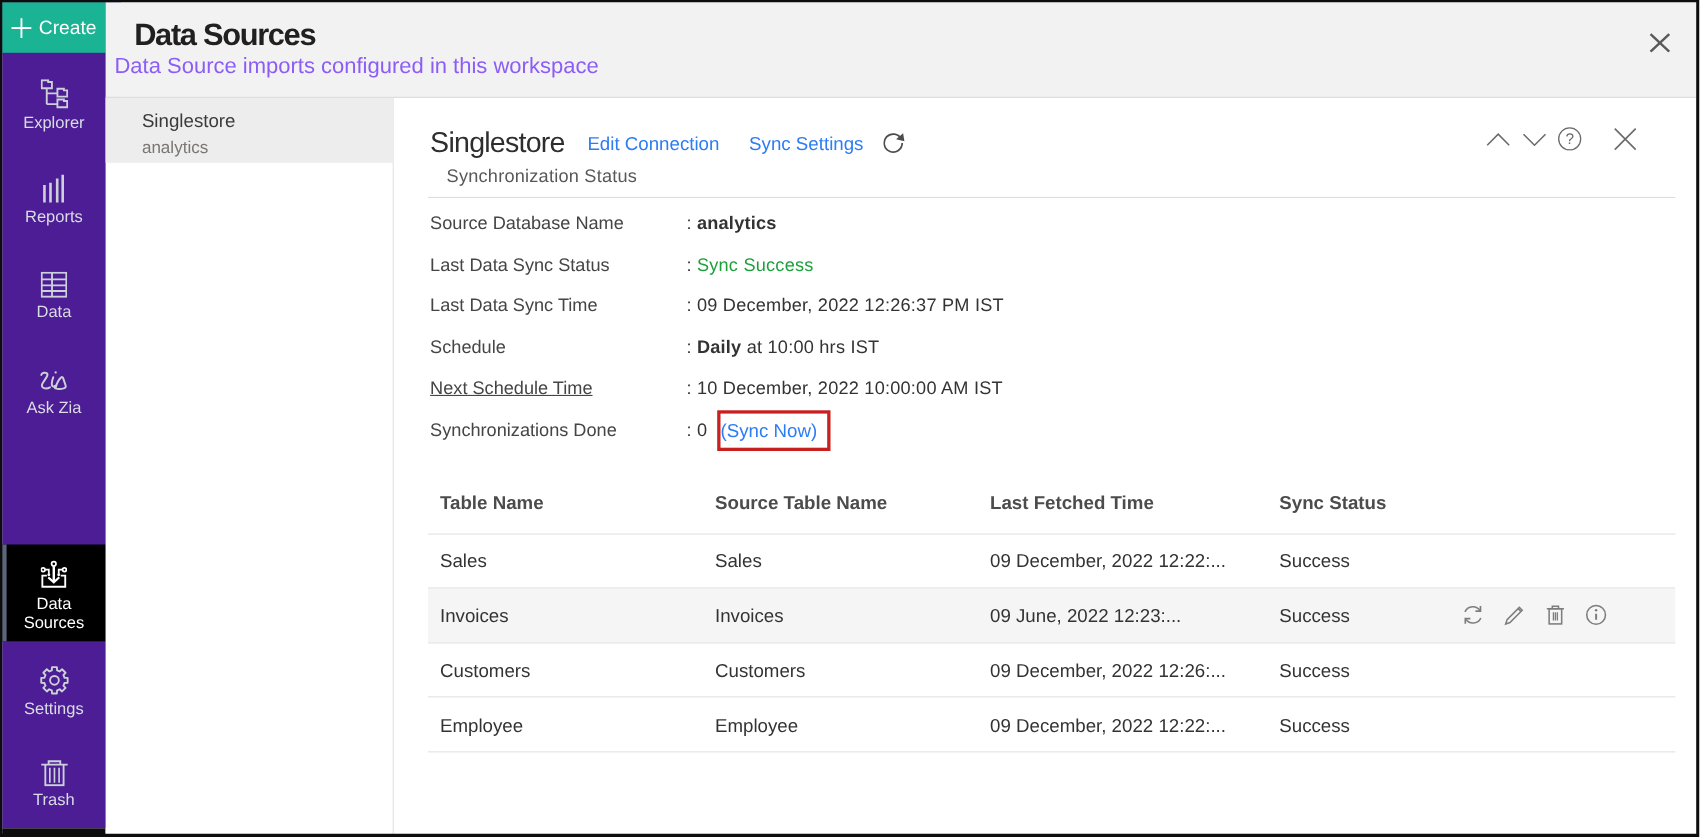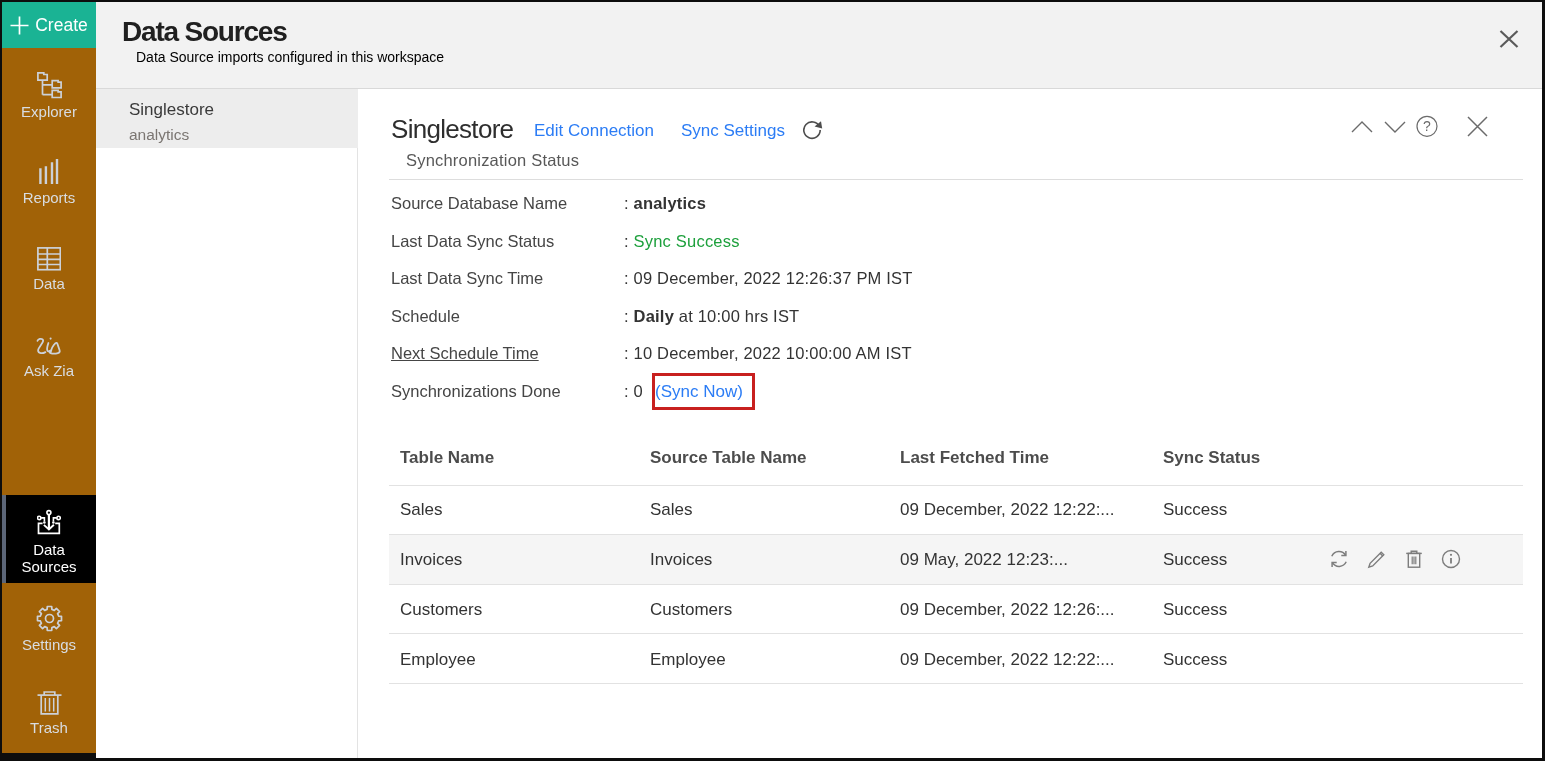--- a/index.html
+++ b/index.html
@@ -1,32 +1,32 @@
 <!DOCTYPE html>
 <html><head>
 <meta charset="utf-8">
 <style>
 * { margin:0; padding:0; box-sizing:border-box; }
 html,body { width:1545px; height:761px; overflow:hidden; }
 body { font-family:"Liberation Sans",sans-serif; background:#fff; position:relative; }
 .abs { position:absolute; }
 #border { position:absolute; left:0; top:0; width:1545px; height:761px; border:2px solid #0d0d0d; border-right-width:3px; border-bottom-width:3px; pointer-events:none; z-index:50; }
 
-#sidebar { position:absolute; left:2px; top:2px; width:108px; height:751px; background:#a16207; }
+#sidebar { position:absolute; left:2px; top:2px; width:108px; height:751px; background:#4c1d95; }
 #sidebar-bottom { position:absolute; left:2px; top:753px; width:94px; height:6px; background:#0d0d0d; }
 #createbtn { position:absolute; left:0; top:0; width:94px; height:46px; background:#1ab394; color:#fff; font-size:17.5px; display:flex; align-items:center; justify-content:center; gap:6px; }
 .navitem { position:absolute; left:0; width:94px; text-align:center; color:#d9dde2; font-size:15px; }
 .navitem svg { display:block; margin:0 auto; }
 .navlabel { margin-top:4px; }
 #nav-active { position:absolute; left:0; top:493px; width:94px; height:88px; background:#000; }
 #nav-active .strip { position:absolute; left:0; top:0; width:4px; height:88px; background:#5c6678; }
 
 #header { position:absolute; left:96px; top:2px; width:1446px; height:87px; background:#f2f2f2; border-bottom:1px solid #d9d9d9; }
 #title { position:absolute; left:26px; top:14px; font-size:28px; font-weight:bold; color:#202020; letter-spacing:-1.2px; }
-#subtitle { position:absolute; left:40px; top:47px; font-size:14px; color:#000000; }
+#subtitle { position:absolute; left:8px; top:47px; font-size:20px; color:#8b5cf6; }
 #addbtn { position:absolute; left:1206px; top:15px; width:173px; height:43px; background:#1ab394; border-radius:4px; color:#fff; font-size:16.5px; display:flex; align-items:center; justify-content:center; }
 
 #listpanel { position:absolute; left:96px; top:89px; width:262px; height:669px; background:#fff; border-right:1px solid #e3e3e3; }
 #listitem { position:absolute; left:0; top:0; width:262px; height:59px; background:#ededed; }
 #listitem .t1 { position:absolute; left:33px; top:11px; font-size:17px; color:#3a3a3a; }
 #listitem .t2 { position:absolute; left:33px; top:37px; font-size:15.5px; color:#7b7672; }
 
 #main { position:absolute; left:359px; top:89px; width:1183px; height:669px; background:#fff; }
 #m-title { position:absolute; left:391px; top:114px; font-size:26px; color:#2e2e2e; letter-spacing:-0.7px; }
 .mlink { position:absolute; top:121px; font-size:17px; color:#2b7cf5; }
@@ -184,21 +184,21 @@
 <div class="tline" style="top:633px;"></div>
 <div class="tline" style="top:683px;"></div>
 
 <div class="td" style="left:400px; top:500px;">Sales</div>
 <div class="td" style="left:650px; top:500px;">Sales</div>
 <div class="td" style="left:900px; top:500px;">09 December, 2022 12:22:...</div>
 <div class="td" style="left:1163px; top:500px;">Success</div>
 
 <div class="td" style="left:400px; top:550px;">Invoices</div>
 <div class="td" style="left:650px; top:550px;">Invoices</div>
-<div class="td" style="left:900px; top:550px;">09 May, 2022 12:23:...</div>
+<div class="td" style="left:900px; top:550px;">09 June, 2022 12:23:...</div>
 <div class="td" style="left:1163px; top:550px;">Success</div>
 
 <div class="td" style="left:400px; top:600px;">Customers</div>
 <div class="td" style="left:650px; top:600px;">Customers</div>
 <div class="td" style="left:900px; top:600px;">09 December, 2022 12:26:...</div>
 <div class="td" style="left:1163px; top:600px;">Success</div>
 
 <div class="td" style="left:400px; top:650px;">Employee</div>
 <div class="td" style="left:650px; top:650px;">Employee</div>
 <div class="td" style="left:900px; top:650px;">09 December, 2022 12:22:...</div>

